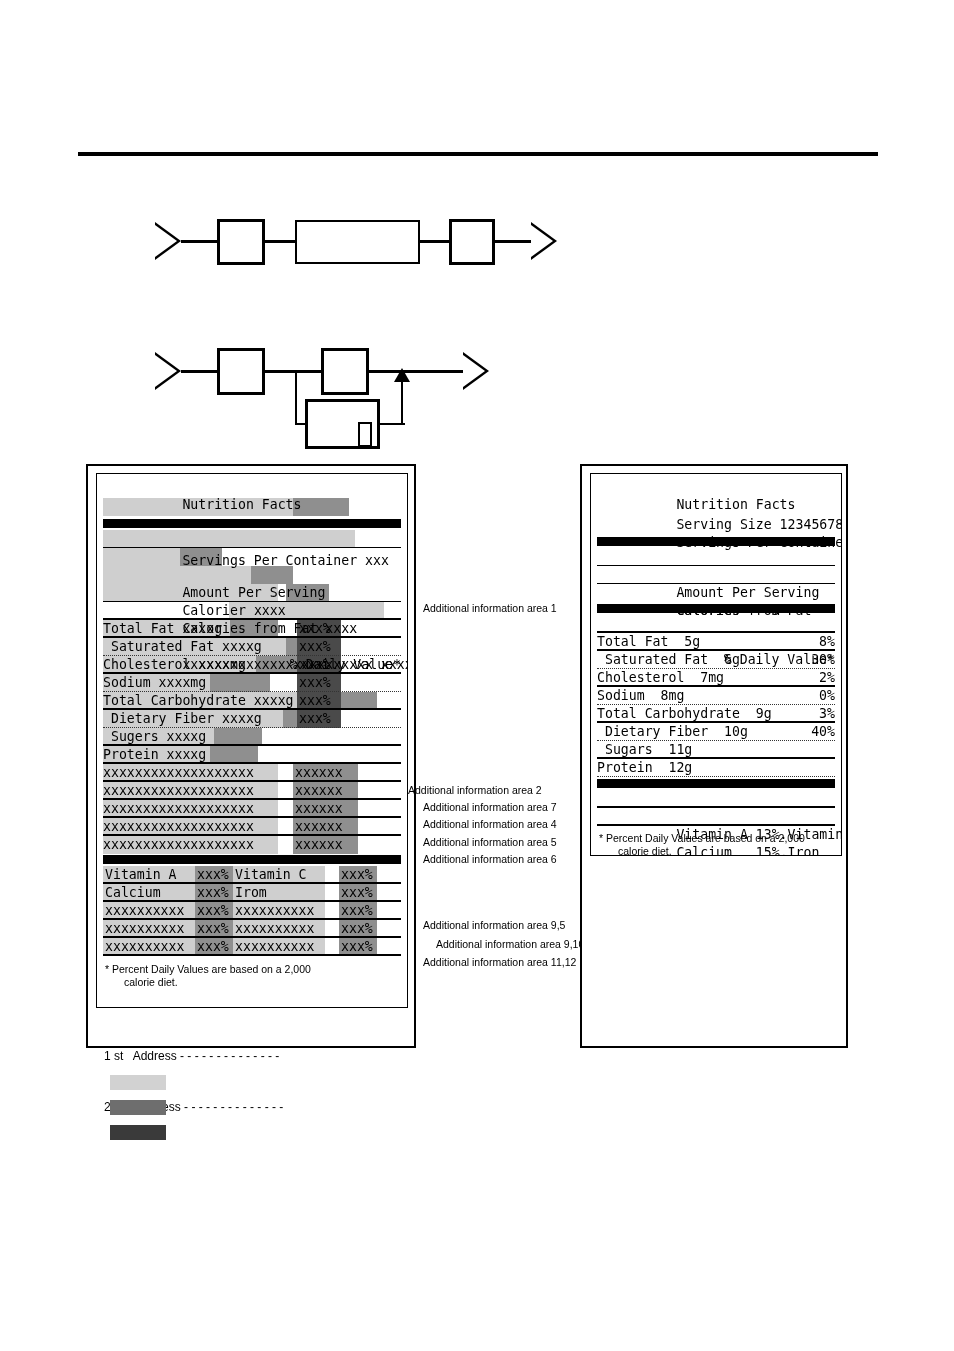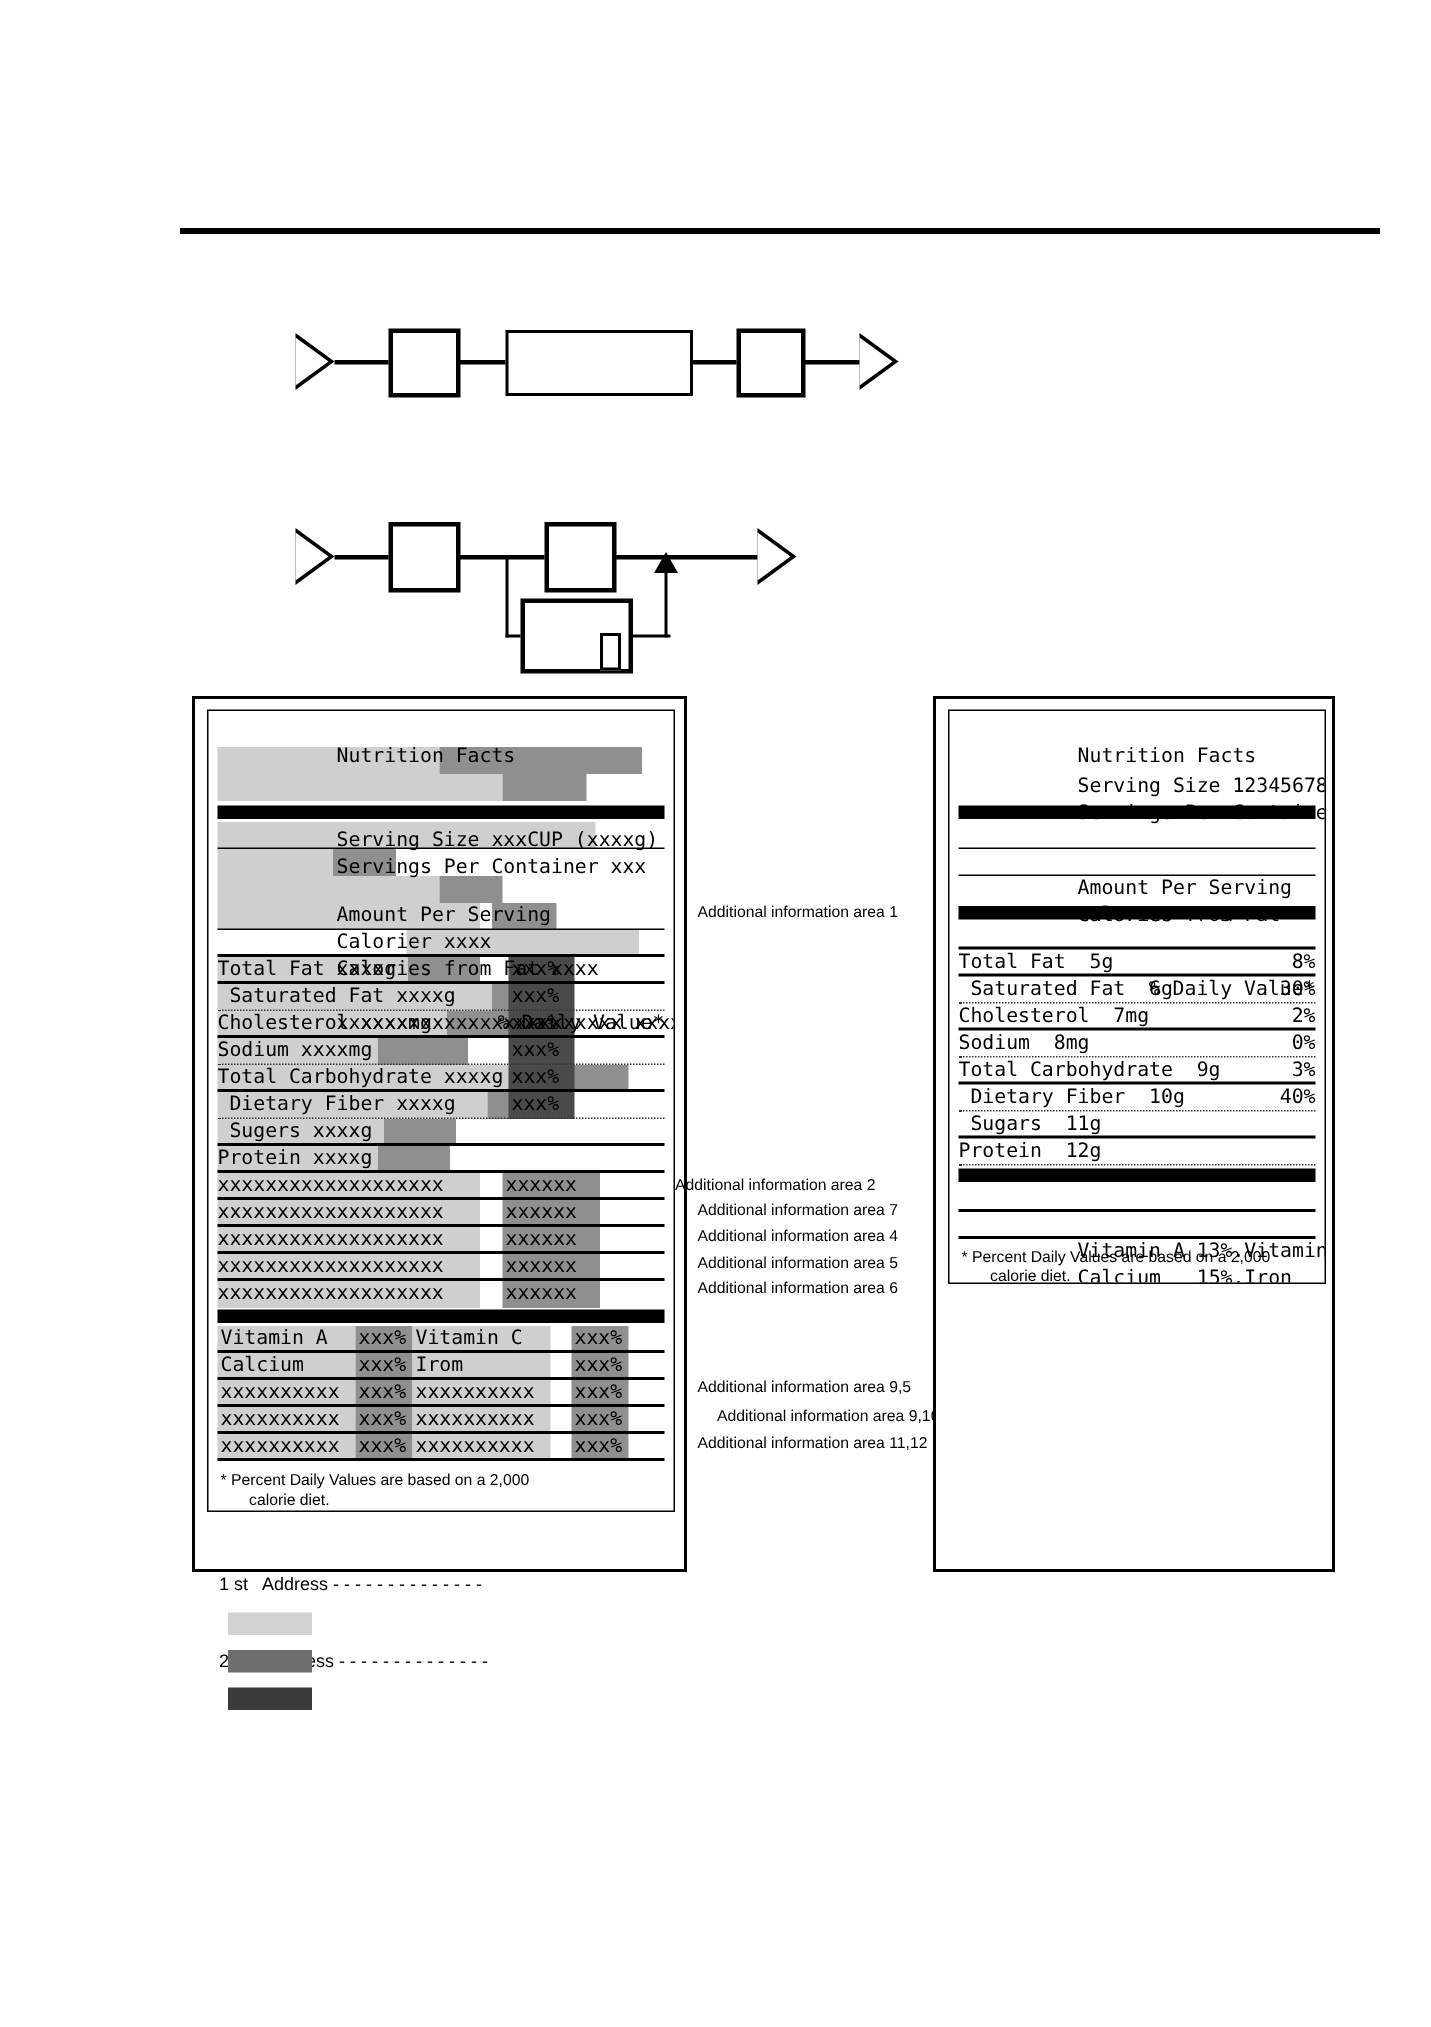--- a/index.html
+++ b/index.html
@@ -5,21 +5,21 @@
   html, body {
     margin: 0; padding: 0;
     background: #ffffff;
   }
   body {
     width: 954px; height: 1351px;
     position: relative;
     font-family: "Liberation Sans", sans-serif;
     -webkit-font-smoothing: none;
   }
-  .page { position: absolute; left: 0; top: 0; width: 886px; height: 1351px; margin-left: 42px; }
+  .page { position: absolute; left: 0; top: 0; width: 886px; height: 1351px; }
 
   
   .top-rule {
     position: absolute; left: 78px; top: 152px;
     width: 800px; height: 4px; background: #000;
   }
 
   
   .diagram { position: absolute; }
   .tri-r {
@@ -160,25 +160,20 @@
   <div class="panel" style="left:86px; top:464px; width:330px; height:584px;">
 
     <div class="panel-inner" style="left:8px; top:7px; width:312px; height:535px; padding:4px 6px;">
 
       <div class="nf">
 
         <div class="nf-row" style="height:20px;">
           <span class="t">Nutrition Facts</span>
         </div>
 
-        <div class="nf-row">
-          <div class="hl hl-light" style="left:0px; width:148px;"></div>
-          <div class="hl hl-mid" style="left:148px; width:135px;"></div>
-          <span class="t">Serving Size</span><span class="t"> </span><span class="t">xxxCUP (xxxxg)</span>
-        </div>
 
         <div class="nf-row">
           <div class="hl hl-light" style="left:0px; width:190px;"></div>
           <div class="hl hl-mid" style="left:190px; width:56px;"></div>
           <span class="t">Servings Per Container</span><span class="t"> </span><span class="t">xxx</span>
         </div>
 
         <div class="rule-thick" style="margin-top:3px;"></div>
 
         <div class="nf-row" style="margin-top:2px;">

